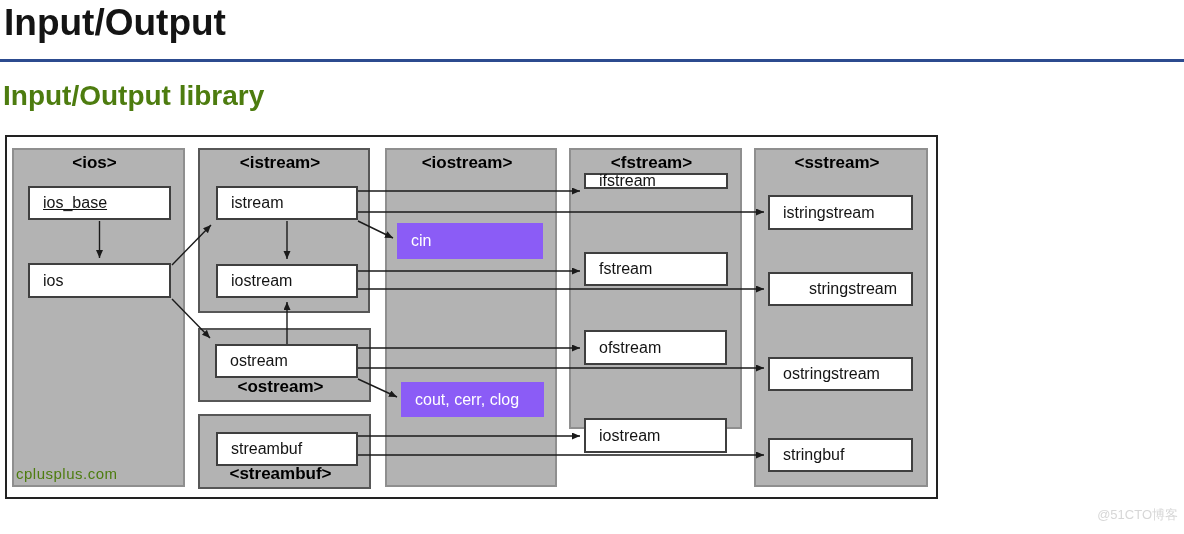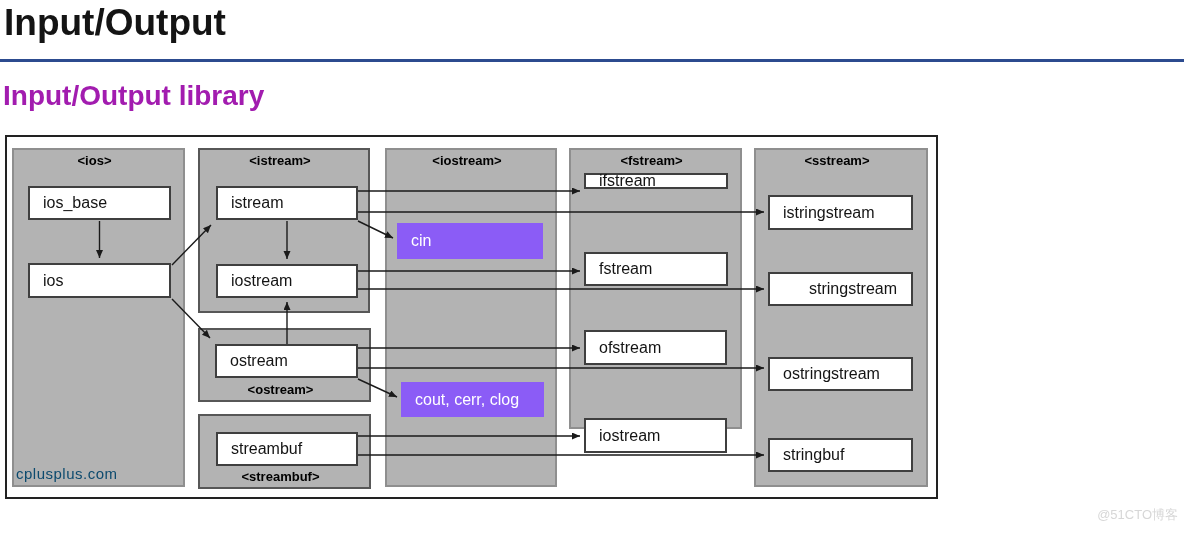--- a/index.html
+++ b/index.html
@@ -1,50 +1,50 @@
 <!DOCTYPE html>
 <html><head>
 <meta charset="utf-8">
 <style>
   html,body{margin:0;padding:0;background:#fff;}
   body{width:1184px;height:534px;overflow:hidden;font-family:"Liberation Sans",sans-serif;}
   .page{position:relative;width:1184px;height:534px;background:#ffffff;}
 
   .page-title{position:absolute;left:4px;top:2px;margin:0;font-size:37px;font-weight:bold;color:#141414;}
   .rule{position:absolute;left:0;top:59px;width:1184px;height:3px;background:#2c4b8f;}
-  .section-title{position:absolute;left:3px;top:80px;margin:0;font-size:28px;font-weight:bold;color:#a21caf;}
+  .section-title{position:absolute;left:3px;top:80px;margin:0;font-size:28px;font-weight:bold;color:#4d7c0f;}
 
   .diagram{position:absolute;left:5px;top:135px;width:933px;height:364px;border:2px solid #222;background:#fff;box-sizing:border-box;}
   .panel{position:absolute;background:#b3b3b3;border:2px solid #8f8f8f;box-sizing:border-box;z-index:1;}
   .panel.dark{border-color:#575757;}
-  .panel-label{position:absolute;left:0;right:8px;text-align:center;font-weight:bold;font-size:13px;color:#000;}
+  .panel-label{position:absolute;left:0;right:8px;text-align:center;font-weight:bold;font-size:17px;color:#000;}
   .panel-label.top{top:3px;}
   .panel-label.bottom{bottom:3px;}
 
   .cbox{position:absolute;background:#ffffff;border:2px solid #3f3f3f;box-sizing:border-box;
         font-size:16px;color:#141414;padding-left:13px;display:flex;align-items:center;z-index:2;}
   .obox{position:absolute;background:#8b5cf6;border:none;box-sizing:border-box;
         font-size:16px;color:#ffffff;padding-left:14px;display:flex;align-items:center;z-index:2;}
 
   .arrows{position:absolute;left:0;top:0;z-index:3;pointer-events:none;}
 
-  .cpp-watermark{position:absolute;left:9px;top:328px;font-size:15px;color:#0c4a6e;z-index:2;letter-spacing:.5px;}
+  .cpp-watermark{position:absolute;left:9px;top:328px;font-size:15px;color:#4d7c0f;z-index:2;letter-spacing:.5px;}
   .site-watermark{position:absolute;right:6px;top:506px;font-size:13px;color:#d7d7d7;}
 
   
   #p-ios{left:5px;top:11px;width:173px;height:339px;}
   #p-istream{left:191px;top:11px;width:172px;height:165px;}
   #p-iostream{left:378px;top:11px;width:172px;height:339px;}
   #p-fstream{left:562px;top:11px;width:173px;height:281px;}
   #p-sstream{left:747px;top:11px;width:174px;height:339px;}
   #p-ostream{left:191px;top:191px;width:173px;height:74px;}
   #p-streambuf{left:191px;top:277px;width:173px;height:75px;}
 
   
-  #b-ios_base{left:21px;top:49px;width:143px;height:34px;}
+  #b-ios_base{left:21px;top:49px;width:143px;height:34px;text-decoration:underline;}
   #b-ios{left:21px;top:126px;width:143px;height:35px;}
   #b-istream{left:209px;top:49px;width:142px;height:34px;}
   #b-iostream{left:209px;top:127px;width:142px;height:34px;}
   #b-ostream{left:208px;top:207px;width:143px;height:34px;}
   #b-streambuf{left:209px;top:295px;width:142px;height:34px;}
   #b-cin{left:390px;top:86px;width:146px;height:36px;}
   #b-cout{left:394px;top:245px;width:143px;height:35px;}
   #b-ifstream{left:577px;top:36px;width:144px;height:16px;}
   #b-fstream{left:577px;top:115px;width:144px;height:34px;}
   #b-ofstream{left:577px;top:193px;width:143px;height:35px;text-align:center;}

